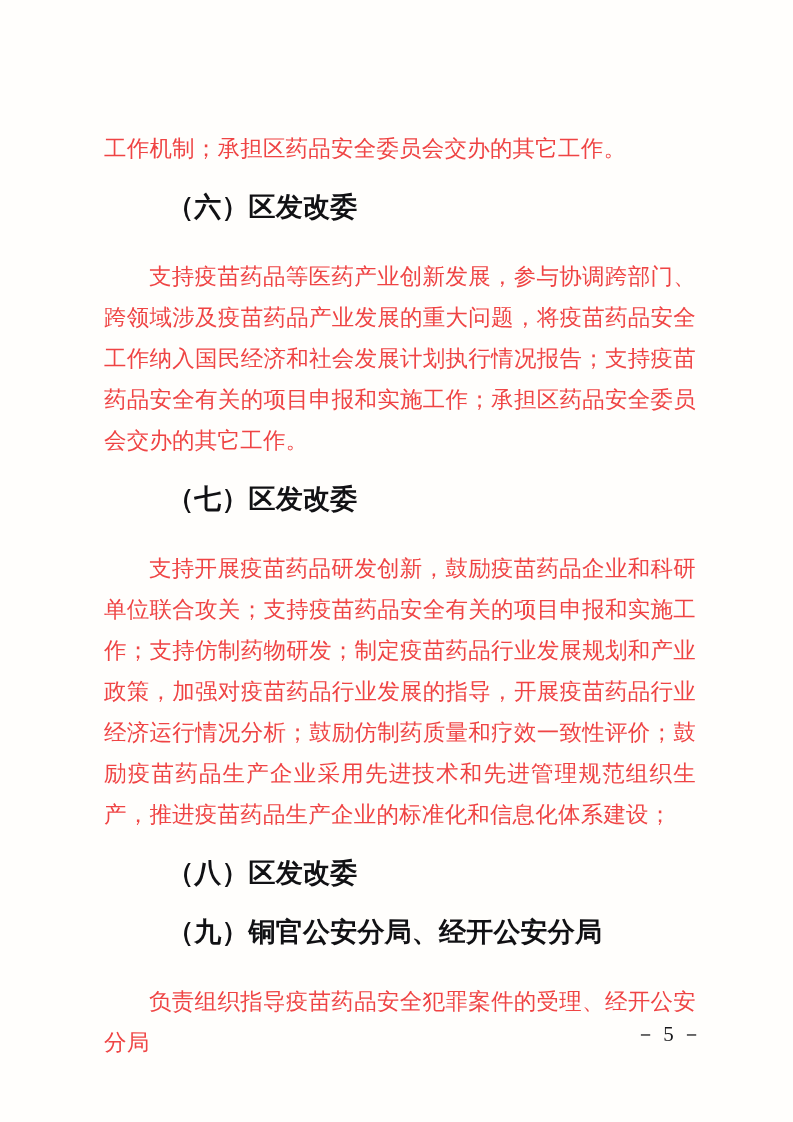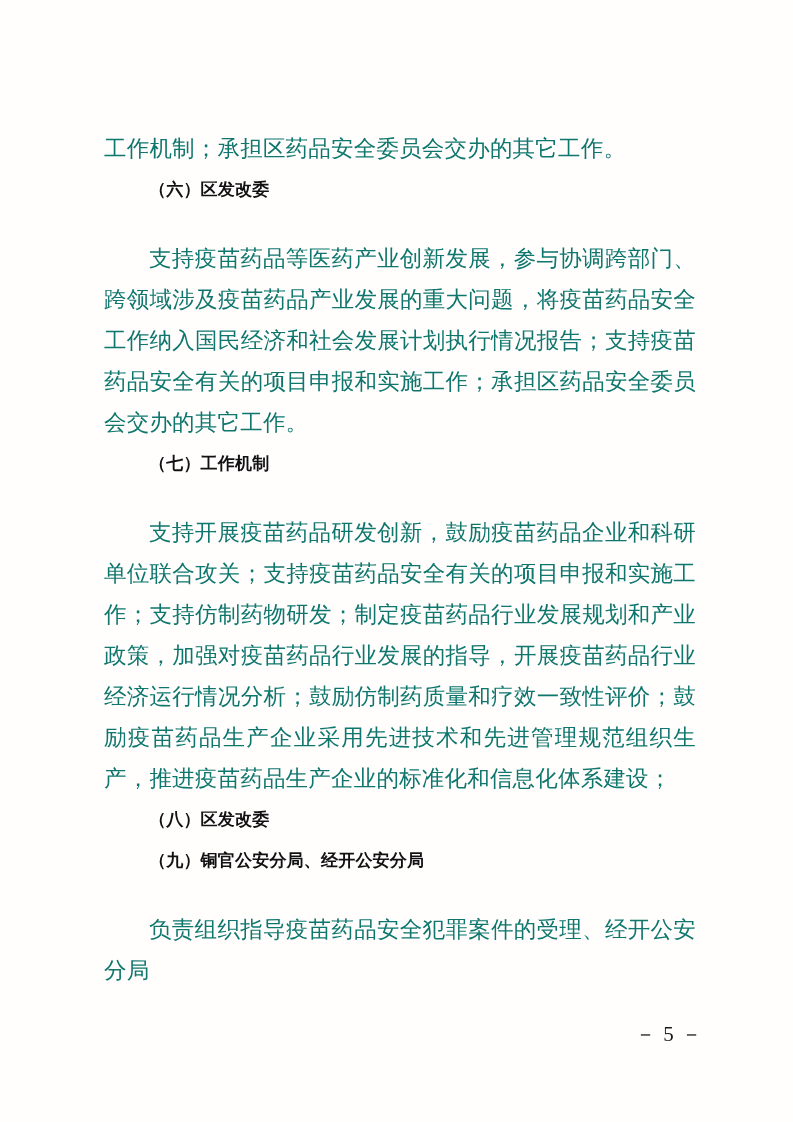--- a/index.html
+++ b/index.html
@@ -29,30 +29,30 @@
     top: 128px;
     width: 592px;
   }
   .para {
     font-size: 22.5px;
     line-height: 41px;
     text-align: justify;
     text-justify: inter-ideograph;
     margin: 0;
     letter-spacing: 0.2px;
-    color: #0f766e;
+    color: #ef4444;
   }
   .para.indent {
     text-indent: 45px;
     margin-top: 28px;
   }
   .heading {
-    font-size: 17px;
+    font-size: 27px;
     line-height: 41px;
-    margin: 0;
+    margin: 18px;
     text-indent: 45px;
     font-weight: bold;
     color: #111114;
     letter-spacing: 0.2px;
   }
   .page-number {
     position: absolute;
     left: 0;
     top: 1020px;
     width: 793px;
@@ -72,21 +72,21 @@
 <div class="page">
 
   <div class="content">
 
     <p class="para">工作机制；承担区药品安全委员会交办的其它工作。</p>
 
     <h2 class="heading">（六）区发改委</h2>
 
     <p class="para indent">支持疫苗药品等医药产业创新发展，参与协调跨部门、跨领域涉及疫苗药品产业发展的重大问题，将疫苗药品安全工作纳入国民经济和社会发展计划执行情况报告；支持疫苗药品安全有关的项目申报和实施工作；承担区药品安全委员会交办的其它工作。</p>
 
-    <h2 class="heading">（七）工作机制</h2>
+    <h2 class="heading">（七）区发改委</h2>
 
     <p class="para indent">支持开展疫苗药品研发创新，鼓励疫苗药品企业和科研单位联合攻关；支持疫苗药品安全有关的项目申报和实施工作；支持仿制药物研发；制定疫苗药品行业发展规划和产业政策，加强对疫苗药品行业发展的指导，开展疫苗药品行业经济运行情况分析；鼓励仿制药质量和疗效一致性评价；鼓励疫苗药品生产企业采用先进技术和先进管理规范组织生产，推进疫苗药品生产企业的标准化和信息化体系建设；</p>
 
     <h2 class="heading">（八）区发改委</h2>
 
 
     <h2 class="heading">（九）铜官公安分局、经开公安分局</h2>
 
     <p class="para indent">负责组织指导疫苗药品安全犯罪案件的受理、经开公安分局</p>
 

